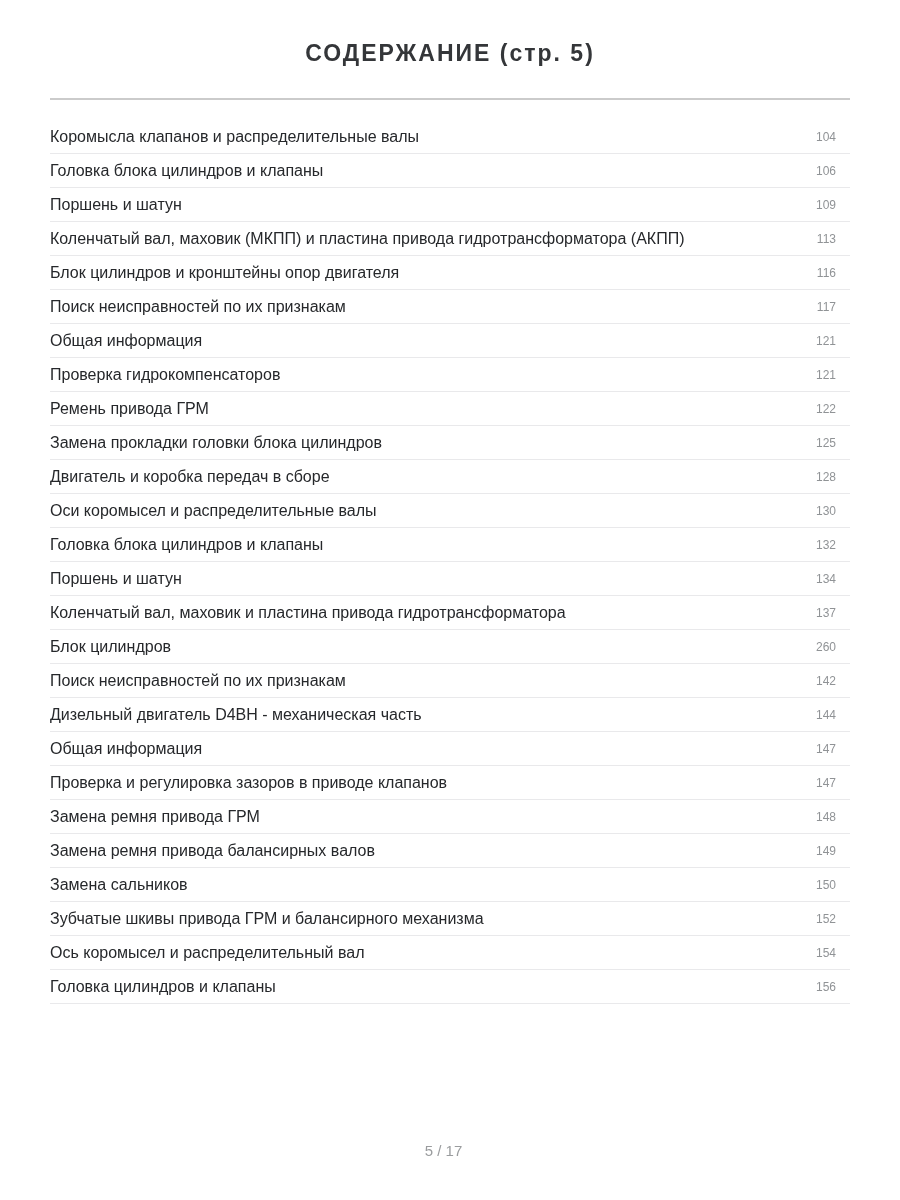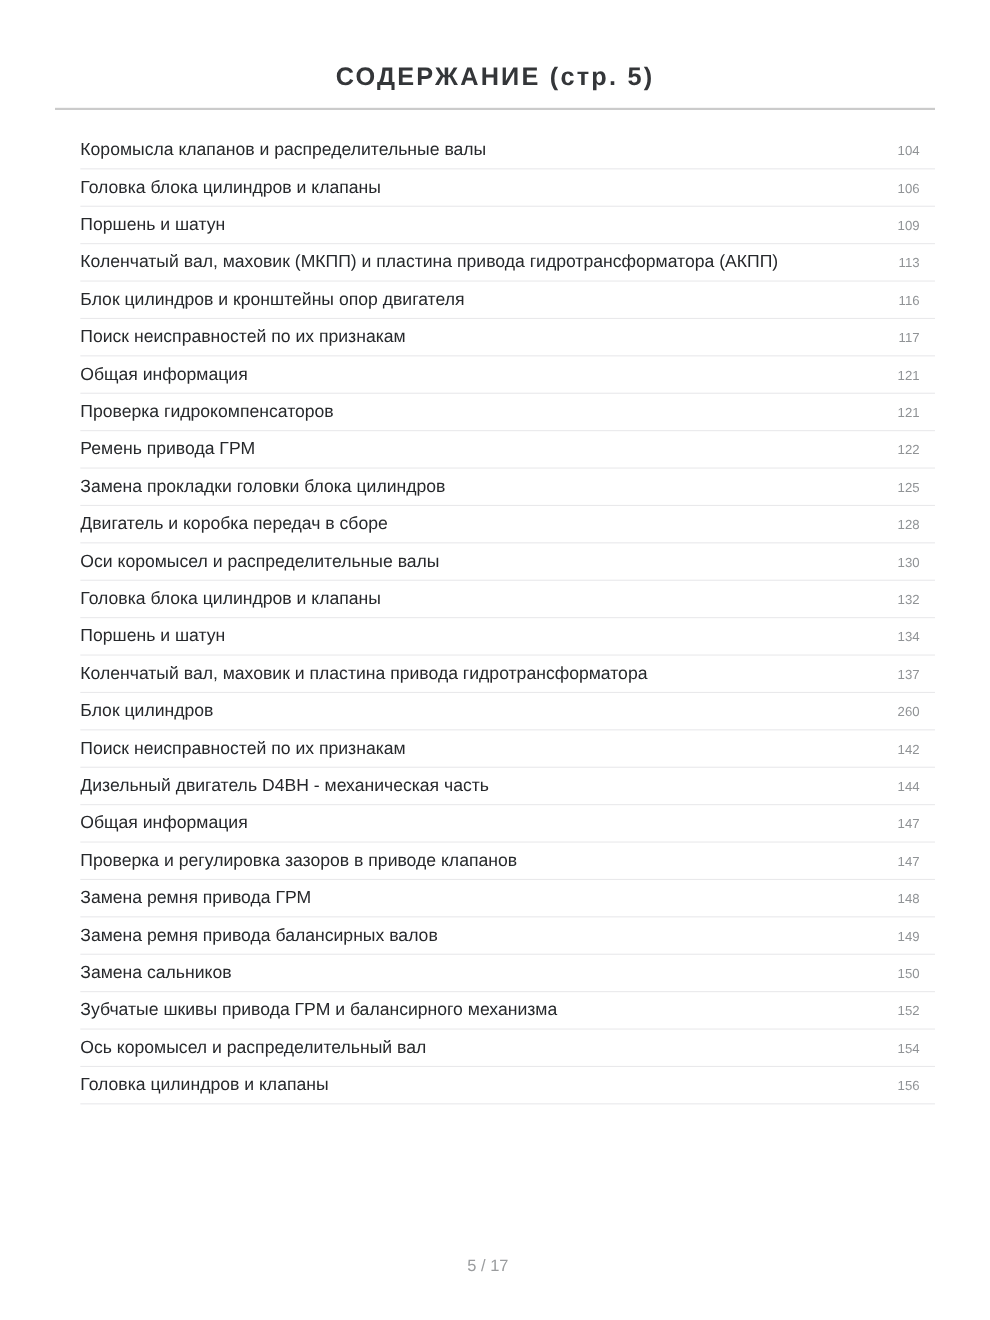--- a/index.html
+++ b/index.html
@@ -13,42 +13,41 @@
     height: 1200px;
     background: #ffffff;
     font-family: "Liberation Sans", sans-serif;
     overflow: hidden;
   }
   .title {
     position: absolute;
     top: 41px;
     left: 0;
     right: 0;
-    margin: 16px;
+    margin: 0;
     text-align: center;
     font-size: 23px;
     line-height: 24px;
     font-weight: 700;
     letter-spacing: 2px;
     color: #343639;
   }
   .title-rule {
     position: absolute;
     top: 98px;
     left: 50px;
     right: 50px;
     height: 2px;
     background: #cbcbcb;
   }
   .toc-list {
     position: absolute;
     top: 120px;
     left: 50px;
     right: 50px;
-    margin-left: 23px;
   }
   .toc-row {
     box-sizing: border-box;
     display: flex;
     align-items: center;
     justify-content: space-between;
     height: 34px;
     border-bottom: 1px solid #e9e9eb;
     cursor: default;
   }

